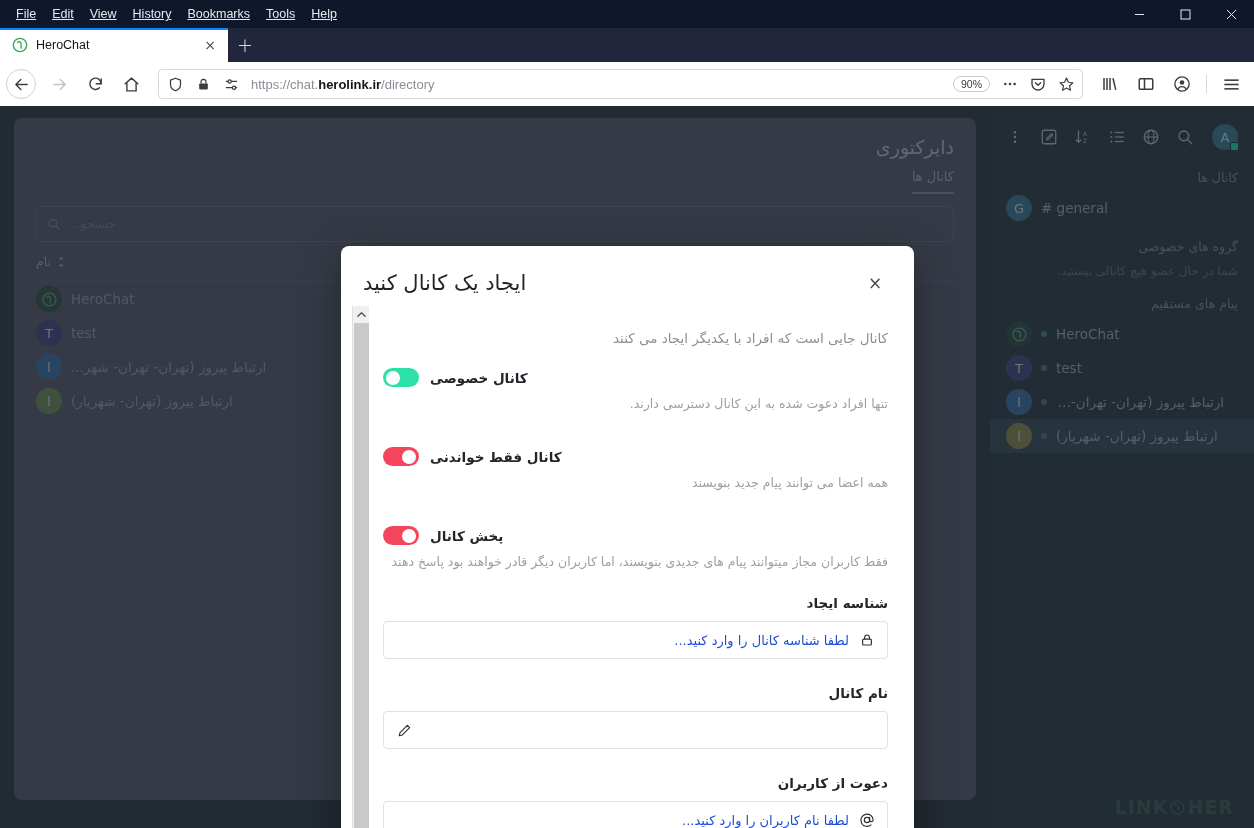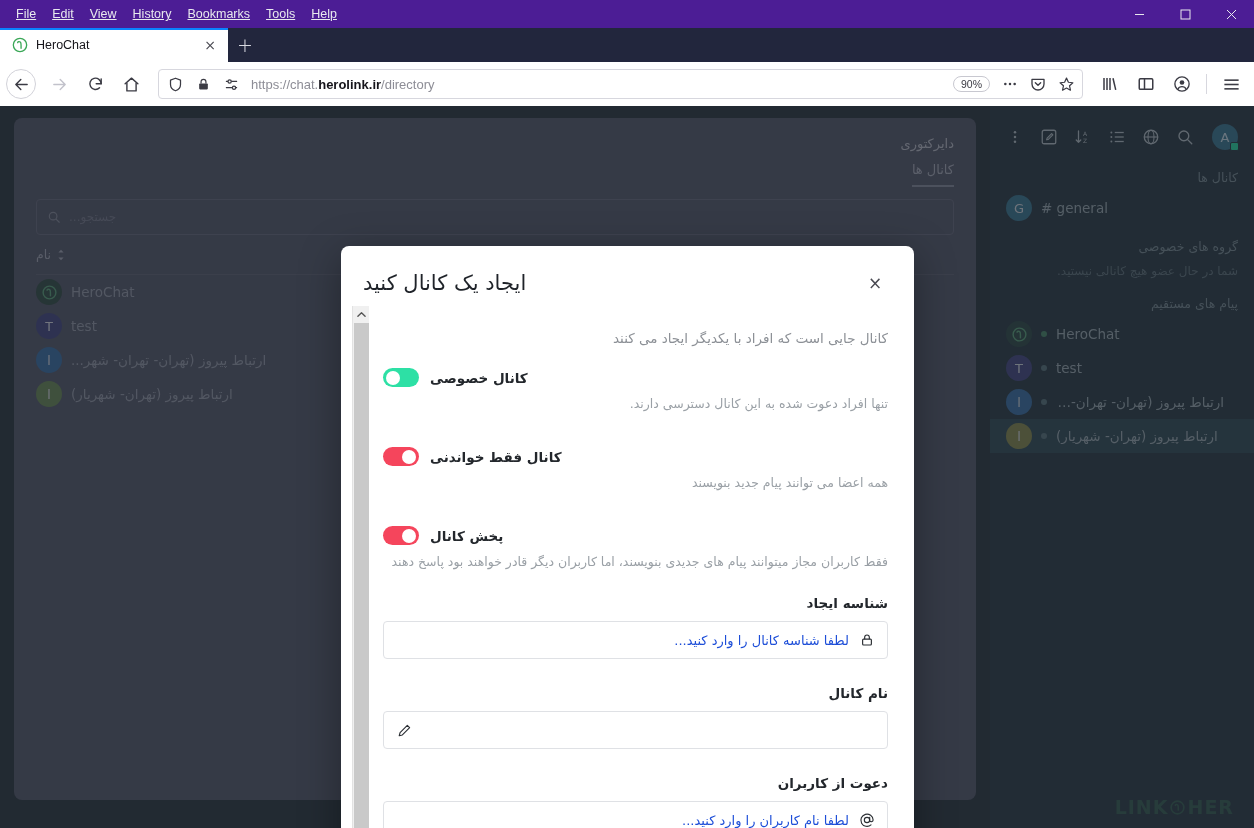--- a/index.html
+++ b/index.html
@@ -8,21 +8,21 @@
     width: 1254px; height: 828px; overflow: hidden;
     font-family: "DejaVu Sans", "Liberation Sans", sans-serif;
     background: #1c2033;
   }
   body { position: relative; }
 
   
   #browser { position: absolute; inset: 0; background: #22263d; }
 
   .titlebar {
-    height: 28px; background: #4c1d95;
+    height: 28px; background: #0f172a;
     display: flex; align-items: center; direction: ltr;
   }
   .menubar { display: flex; align-items: center; gap: 0px; padding-left: 8px; }
   .menu-item {
     color: #e8e9ee; font-size: 12.5px; padding: 4px 8px;
     font-family: "Liberation Sans", sans-serif;
     white-space: nowrap;
   }
   .menu-item .u { text-decoration: underline; }
   .win-controls { margin-left: auto; display: flex; height: 28px; }
@@ -140,21 +140,21 @@
     font-size: 13px; color: #d8dfe2;
   }
   .sb-empty { color: #65797e; font-size: 12px; padding: 4px 16px; text-align: right; }
 
   
   .dir-panel {
     position: absolute; top: 12px; right: 278px; left: 14px; bottom: 28px;
     background: #5a5f6d; border-radius: 8px; overflow: hidden;
   }
   .dir-title {
-    color: #bfc3cb; font-size: 13px; text-align: right; padding: 18px 22px 0 22px;
+    color: #bfc3cb; font-size: 19px; text-align: right; padding: 18px 22px 0 22px;
   }
   .dir-tabs { padding: 8px 22px 0 22px; text-align: right; }
   .dir-tab {
     display: inline-block; color: #aeb3bd; font-size: 13px;
     padding-bottom: 8px; border-bottom: 2px solid #8d93a0;
   }
   .dir-search {
     margin: 12px 22px 0 22px; height: 36px;
     border: 1px solid #6d7280; border-radius: 4px;
     display: flex; align-items: center; padding: 0 10px; gap: 8px;

